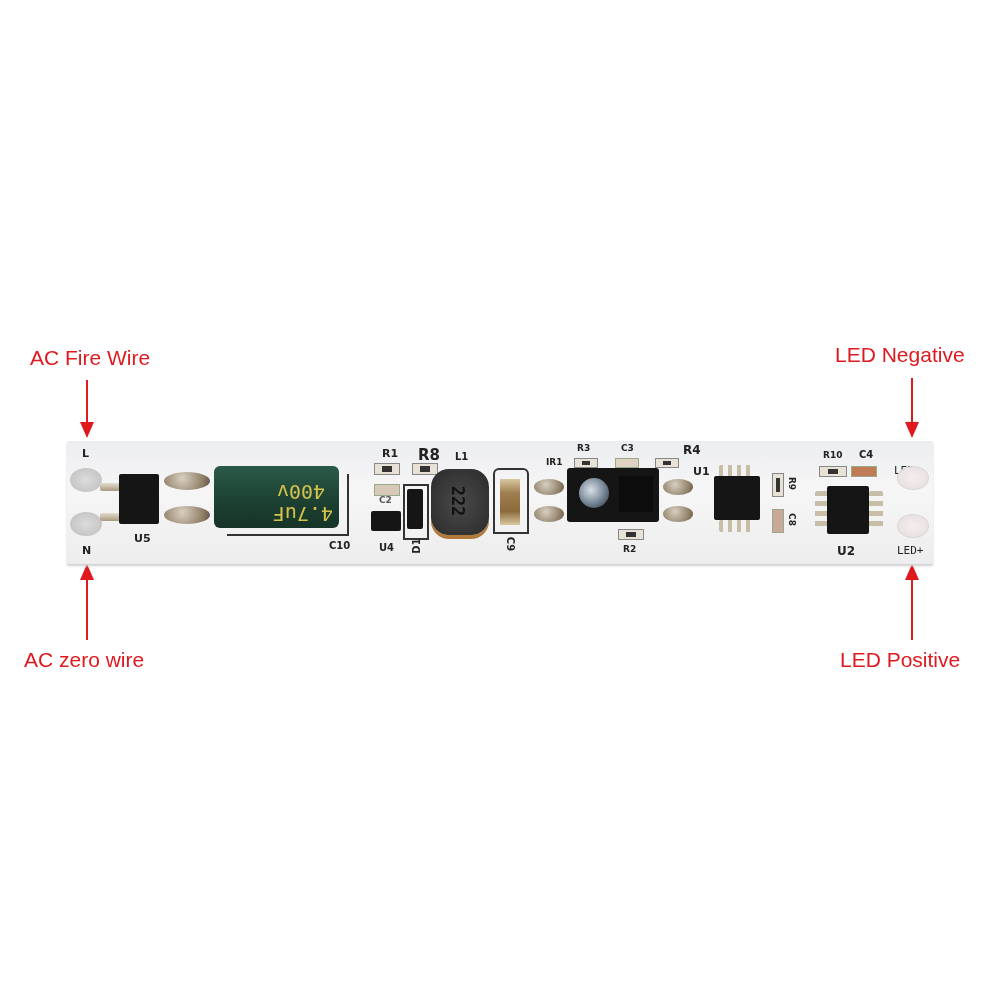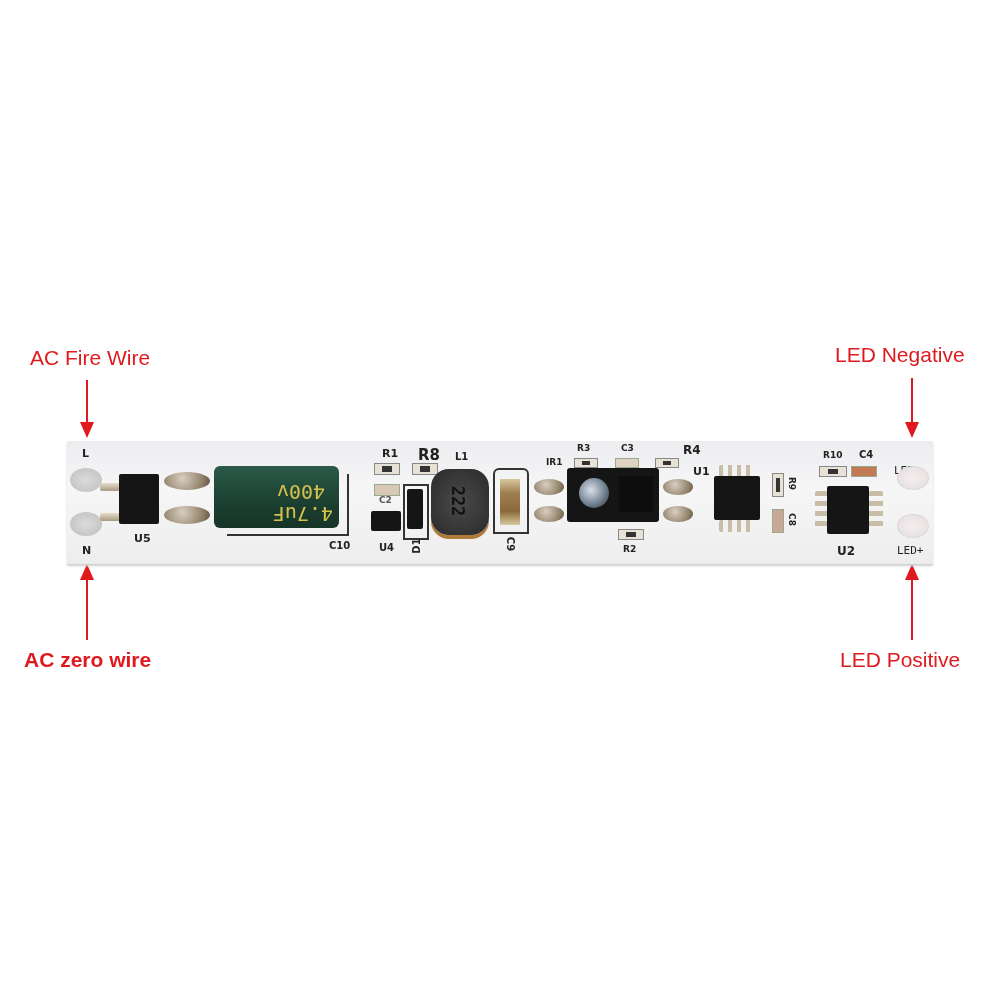--- a/index.html
+++ b/index.html
@@ -20,21 +20,21 @@
   .res::after{content:"";position:absolute;left:30%;right:30%;top:20%;bottom:20%;background:#333;}
   .cap{position:absolute;background:#c07a56;border:1px solid #9a8;}
   .outline{position:absolute;border:2px solid #333;}
 </style>
 </head>
 <body>
 
 <div class="callout" style="left:30px;top:346px;">AC Fire Wire</div>
 <div class="arrow down" style="left:86px;top:380px;height:56px;"></div>
 
-<div class="callout" style="left:24px;top:648px;font-weight:bold;">AC zero wire</div>
+<div class="callout" style="left:24px;top:648px;">AC zero wire</div>
 <div class="arrow up" style="left:86px;top:566px;height:74px;"></div>
 
 <div class="callout" style="left:835px;top:343px;">LED Negative</div>
 <div class="arrow down" style="left:911px;top:378px;height:58px;"></div>
 
 <div class="callout" style="left:840px;top:648px;">LED Positive</div>
 <div class="arrow up" style="left:911px;top:566px;height:74px;"></div>
 
 <div class="board">
 

